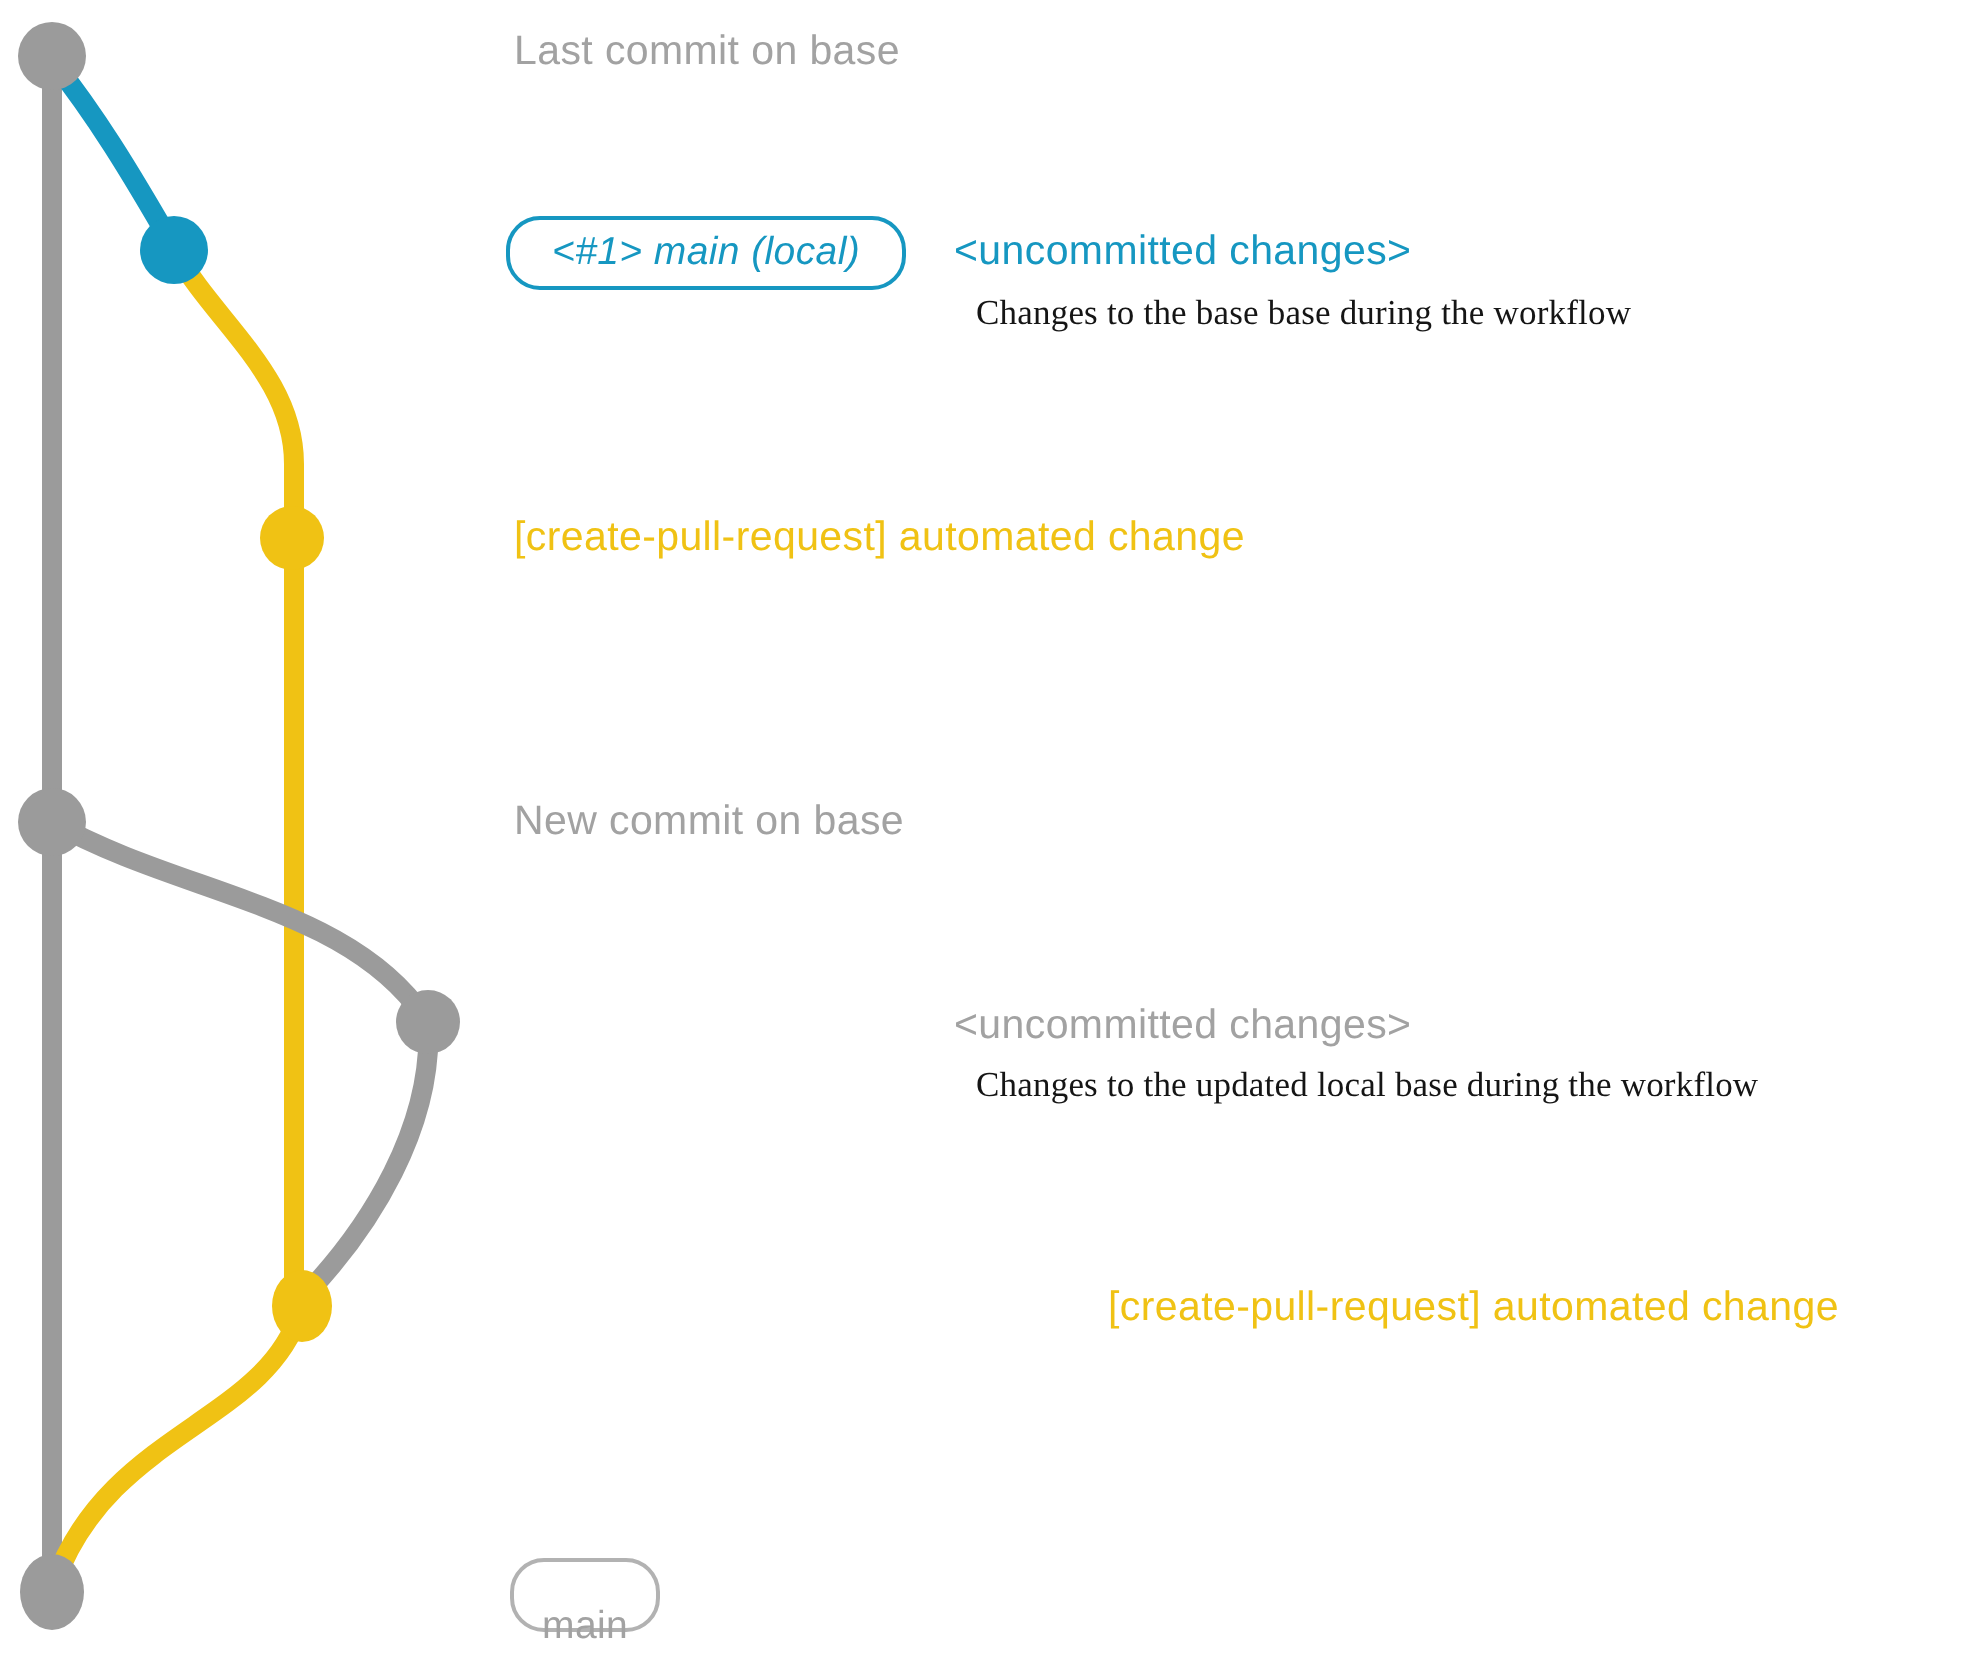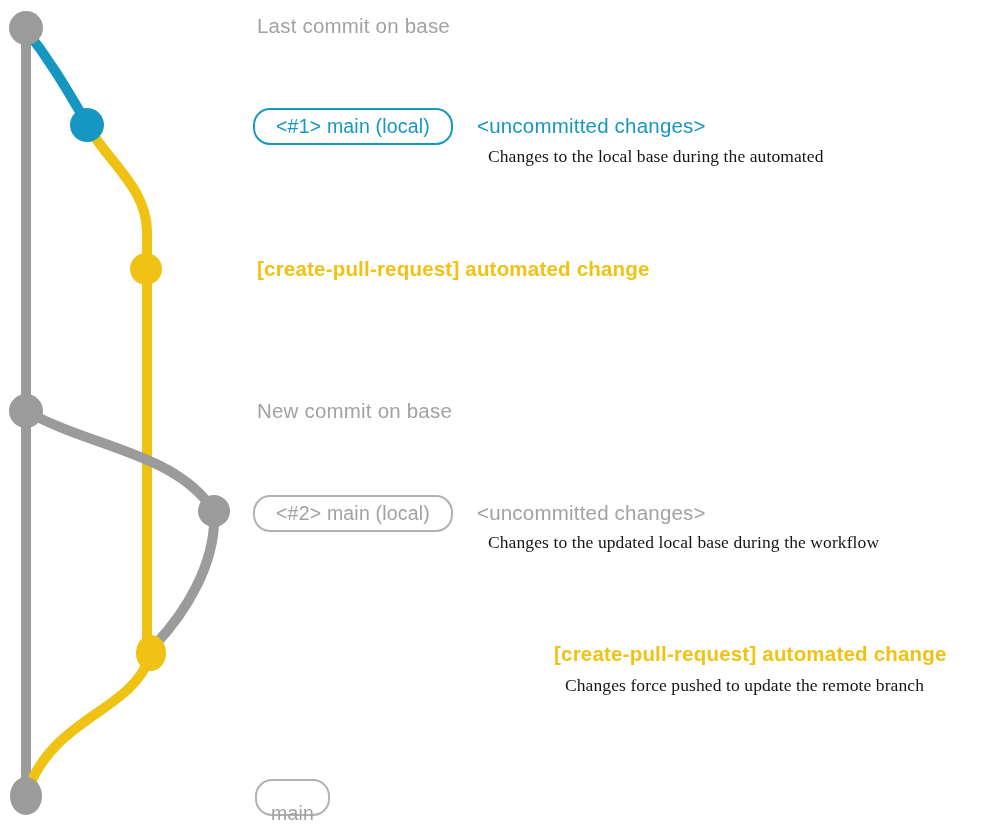--- a/index.html
+++ b/index.html
@@ -24,32 +24,32 @@
   .stroke-yellow{stroke:var(--yellow);}
   .fill-gray{fill:var(--gray);}
   .fill-blue{fill:var(--blue);}
   .fill-yellow{fill:var(--yellow);}
   svg.graph path{fill:none;stroke-width:10;stroke-linecap:round;}
 
   .abs{position:absolute;white-space:nowrap;}
   .label{font-size:20.5px;line-height:26px;letter-spacing:.2px;}
   .c-gray{color:var(--gray-text);}
   .c-blue{color:var(--blue);}
-  .c-yellow{color:var(--yellow);font-weight:bold;}
+  .c-yellow{color:var(--yellow);}
   .note{
     font-family:"Liberation Serif","DejaVu Serif",serif;
     font-size:17.5px;line-height:21px;color:var(--note-color);
     letter-spacing:.1px;
   }
   .badge{
     display:inline-block;height:37px;line-height:33px;
     border:2px solid;border-radius:17px;padding:0 21px;
     font-size:19.5px;letter-spacing:.2px;background:transparent;
   }
-  .badge.b-blue{color:var(--blue);border-color:var(--blue);}
+  .badge.b-blue{color:var(--blue);border-color:var(--blue);font-style:italic;}
   .badge.b-gray{color:var(--gray-text);border-color:var(--gray-border);}
   .badge.b-yellow{color:var(--yellow);border-color:var(--yellow);}
   .badge.badge-main{padding:16px 14px;}
 
   
   .pos-last-commit      {left:257px;top:13px;}
   .pos-badge-1          {left:253px;top:108px;}
   .pos-title-1          {left:477px;top:113px;}
   .pos-note-1           {left:488px;top:146px;}
   .pos-title-2          {left:257px;top:256px;}
@@ -84,28 +84,26 @@
     <circle class="fill-gray" cx="26" cy="411" r="17"></circle>
     <circle class="fill-gray" cx="214" cy="511" r="16"></circle>
     <ellipse class="fill-yellow" cx="151" cy="653" rx="15" ry="18"></ellipse>
     <ellipse class="fill-gray" cx="26" cy="796" rx="16" ry="19"></ellipse>
   </svg>
 
   <div class="abs label c-gray pos-last-commit">Last commit on base</div>
 
   <div class="abs badge b-blue pos-badge-1">&lt;#1&gt; main (local)</div>
   <div class="abs label c-blue pos-title-1">&lt;uncommitted changes&gt;</div>
-  <div class="abs note pos-note-1">Changes to the local base during the automated</div>
+  <div class="abs note pos-note-1">Changes to the base base during the workflow</div>
 
   <div class="abs label c-yellow pos-title-2">[create-pull-request] automated change</div>
 
   <div class="abs label c-gray pos-new-commit">New commit on base</div>
 
-  <div class="abs badge b-gray pos-badge-3">&lt;#2&gt; main (local)</div>
   <div class="abs label c-gray pos-title-3">&lt;uncommitted changes&gt;</div>
   <div class="abs note pos-note-3">Changes to the updated local base during the workflow</div>
 
   <div class="abs label c-yellow pos-title-4">[create-pull-request] automated change</div>
-  <div class="abs note pos-note-4">Changes force pushed to update the remote branch</div>
 
   <div class="abs badge b-gray badge-main pos-badge-5">main</div>
 
 </div>
 
 </body></html>

